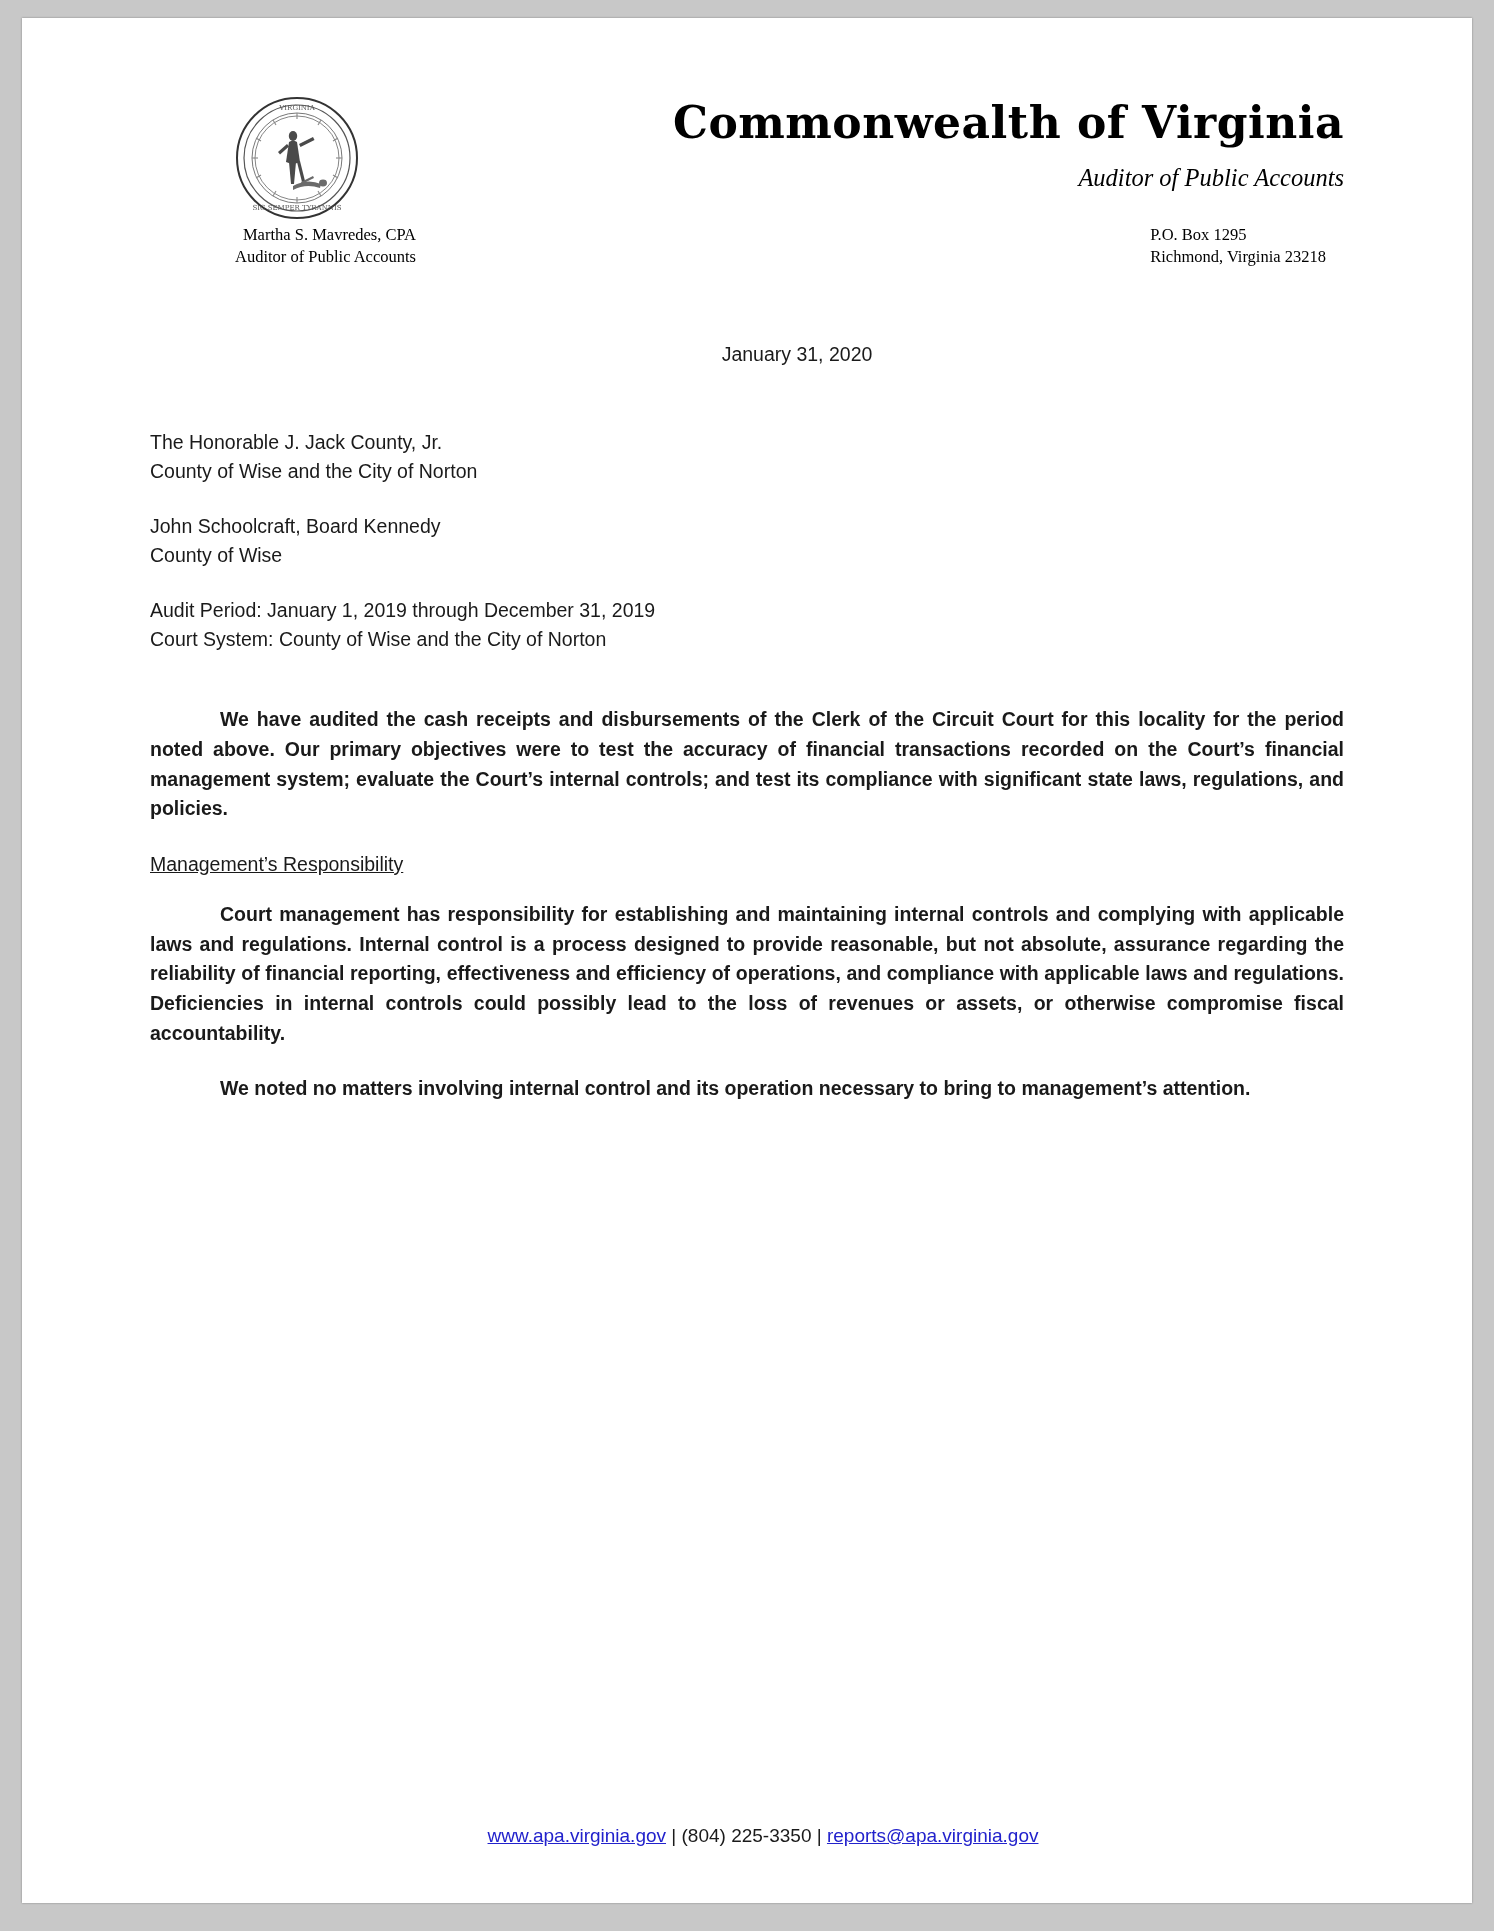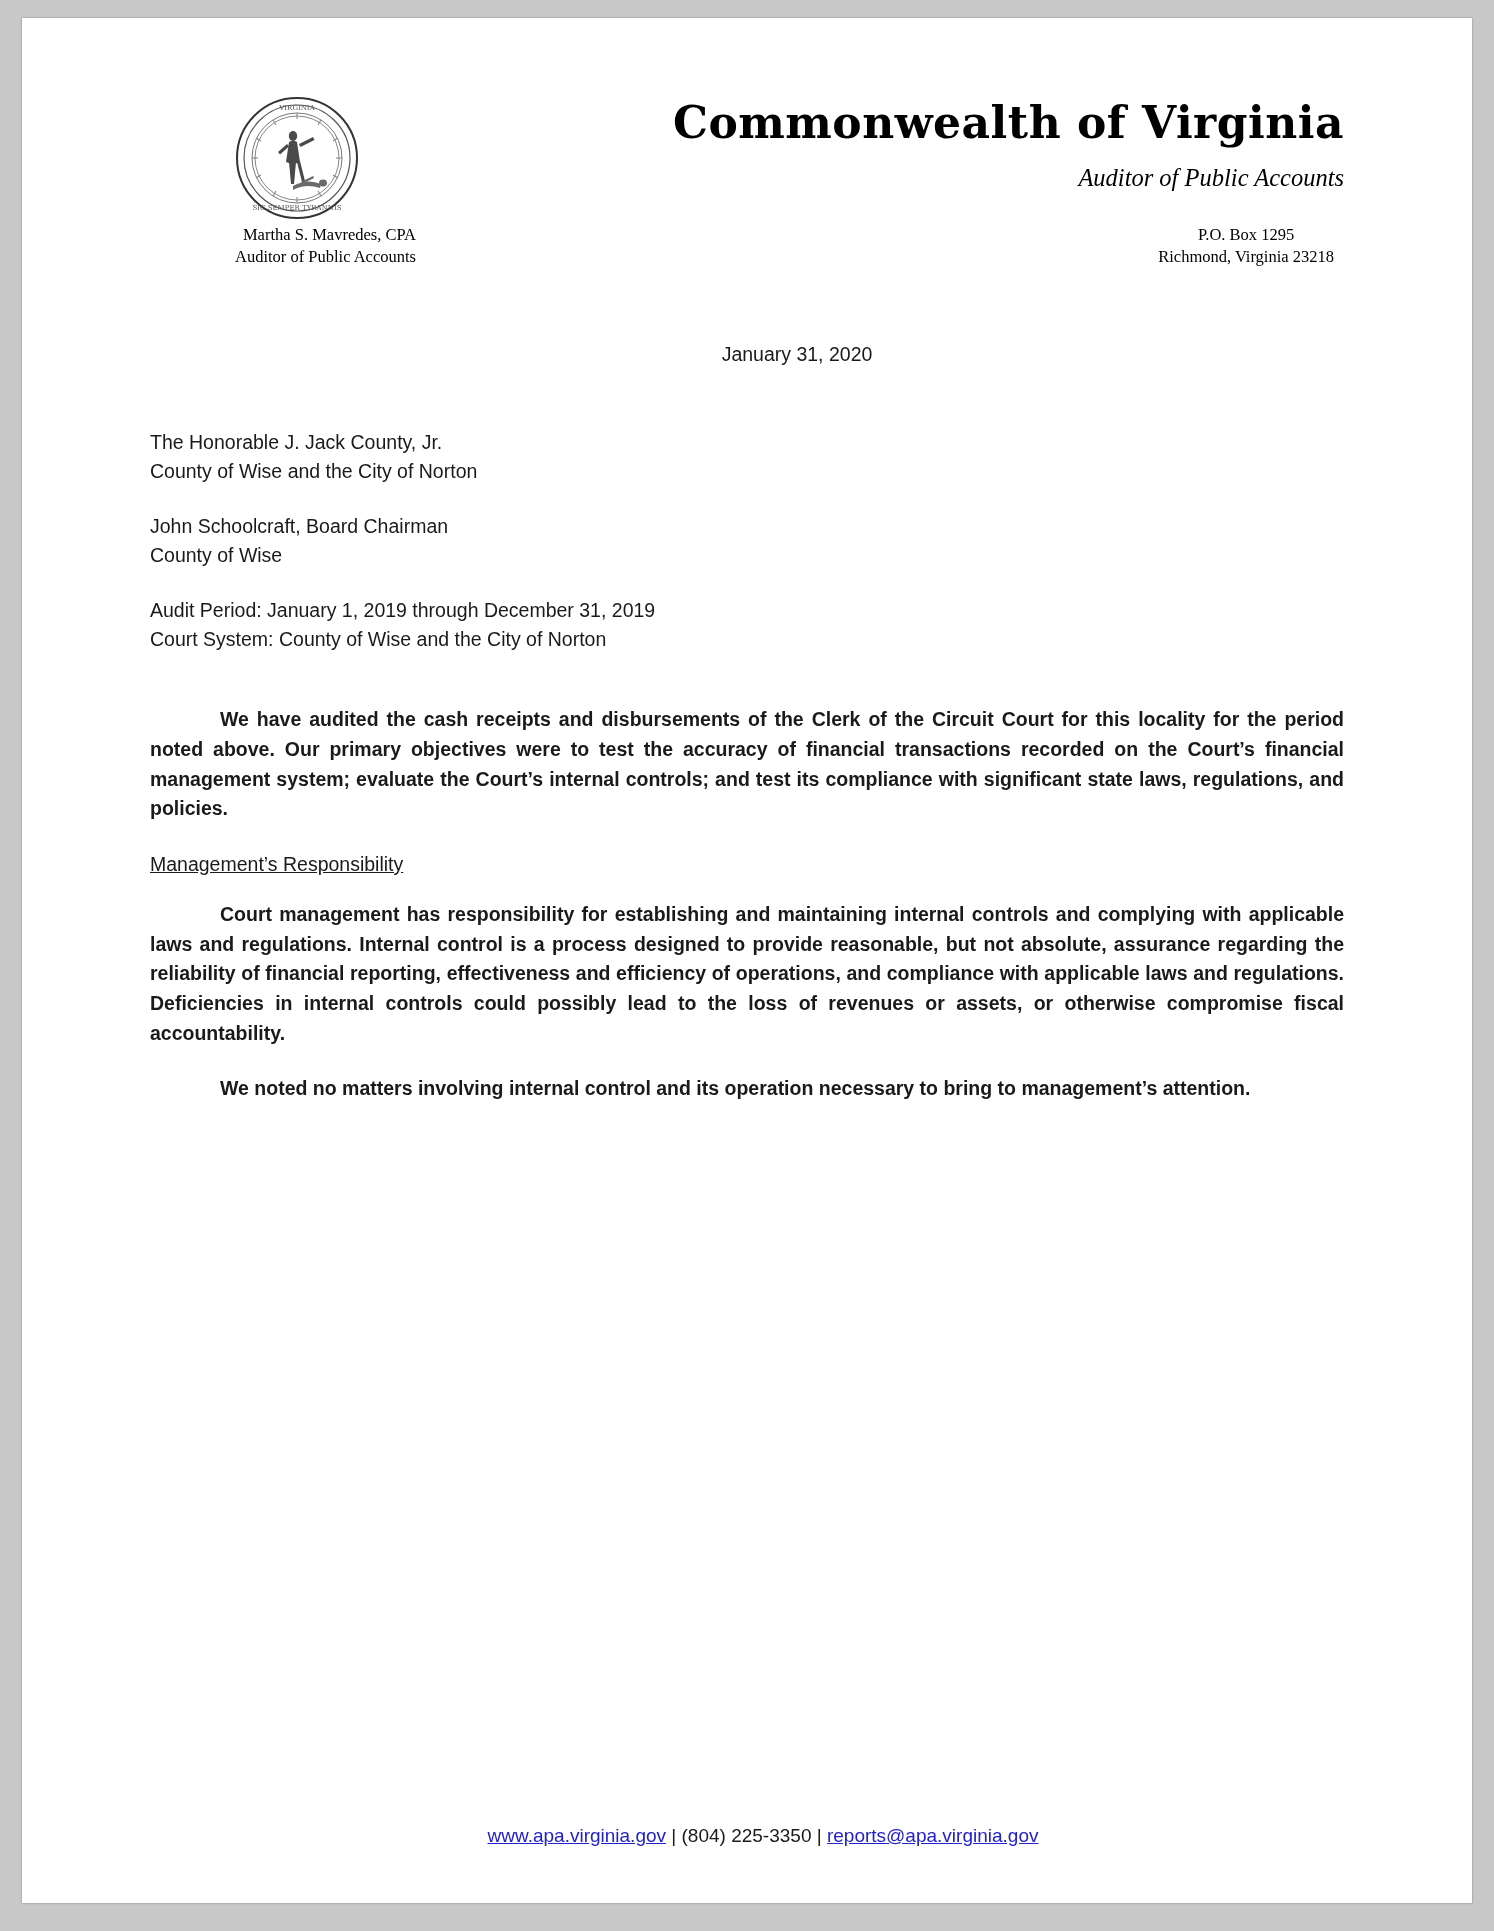--- a/index.html
+++ b/index.html
@@ -69,23 +69,23 @@
     line-height: 1.35;
   }
   .lh-left {
     position: absolute;
     left: 85px;
     top: 0;
     text-align: right;
   }
   .lh-right {
     position: absolute;
-    right: 10px;
+    right: 18px;
     top: 0;
-    text-align: center;
+    text-align: left;
   }
 
   
   .body-area {
     margin-top: 62px;
     font-size: 19.5px;
     color: #1a1a1a;
     line-height: 1.45;
   }
   .date-line {
@@ -204,21 +204,21 @@
     <div class="body-area">
 
       <div class="date-line">January 31, 2020</div>
 
       <div class="addr-block">
         <div>The Honorable J. Jack County, Jr.</div>
         <div>County of Wise and the City of Norton</div>
       </div>
 
       <div class="addr-block">
-        <div>John Schoolcraft, Board Chairman</div>
+        <div>John Schoolcraft, Board Kennedy</div>
         <div>County of Wise</div>
       </div>
 
       <div class="meta-block">
         <div>Audit Period:   January 1, 2019 through December 31, 2019</div>
         <div>Court System: County of Wise and the City of Norton</div>
       </div>
 
       <p class="para">We have audited the cash receipts and disbursements of the Clerk of the Circuit Court for this locality for the period noted above.  Our primary objectives were to test the accuracy of financial transactions recorded on the Court’s financial management system; evaluate the Court’s internal controls; and test its compliance with significant state laws, regulations, and policies.</p>
 

